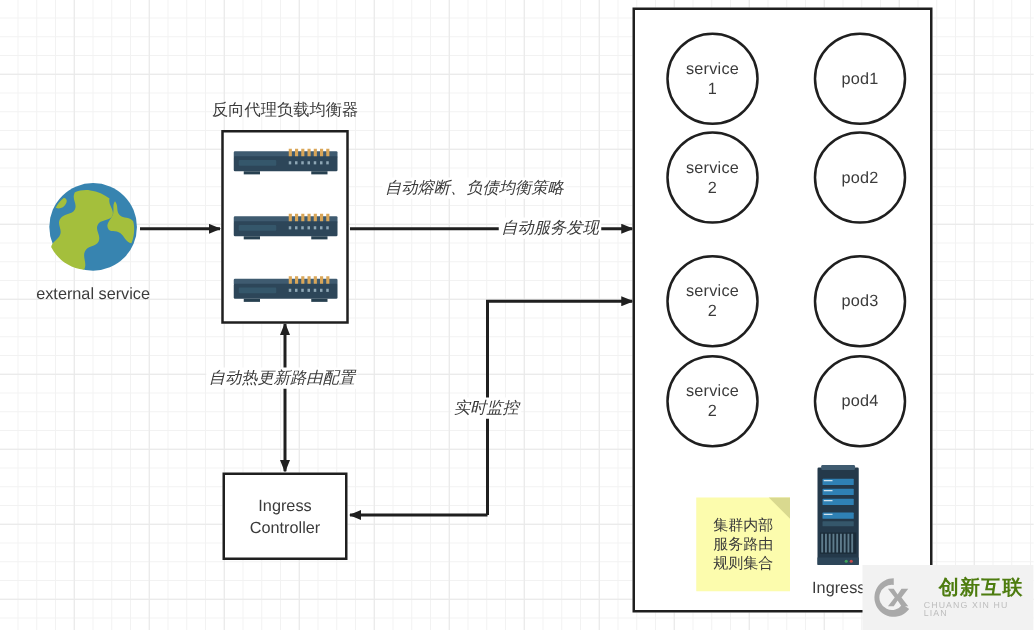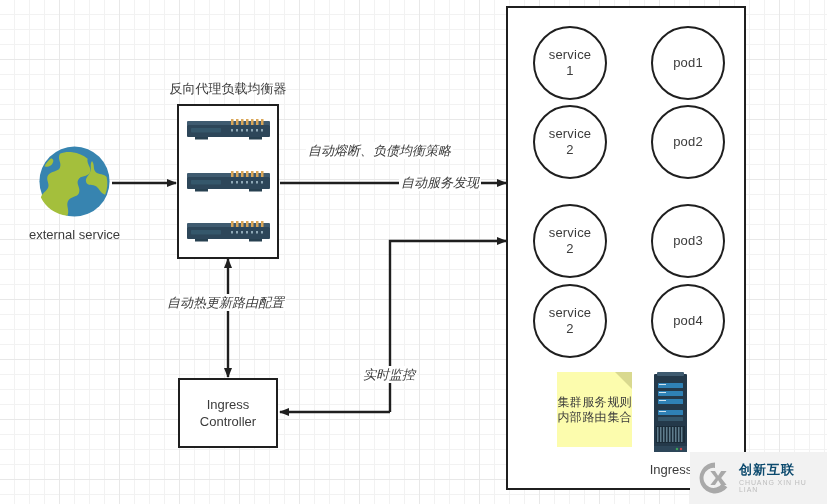--- a/index.html
+++ b/index.html
@@ -76,26 +76,27 @@
     text-align: center;
   }
 
   
   .sticky {
     background: #fcfcad;
     box-sizing: border-box;
     display: flex;
     align-items: center;
     justify-content: center;
-    flex-direction: row;
+    flex-direction: column;
     font-family: "DejaVu Sans", sans-serif;
     font-size: 12px;
     line-height: 15px;
     color: #3b3b3b;
     text-align: center;
+    margin-top: 26px;
   }
   .sticky .fold {
     position: absolute;
     top: 0; right: 0;
     width: 0; height: 0;
     border-top: 17px solid #d9d98f;
     border-left: 17px solid transparent;
   }
 
   
@@ -103,24 +104,25 @@
     background: #f2f2f2;
     display: flex;
     align-items: center;
     gap: 7px;
     padding: 0 8px;
     box-sizing: border-box;
   }
   .wm-text { display: flex; flex-direction: column; line-height: 1; }
   .wm-cn {
     font-family: "DejaVu Sans", sans-serif;
-    font-size: 13px;
+    font-size: 16px;
     font-weight: bold;
-    color: #0c4a6e;
+    color: #4d7c0f;
     letter-spacing: 1px;
+    text-align: right;
   }
   .wm-en {
     font-size: 7px;
     color: #bdbdbd;
     letter-spacing: .9px;
     margin-top: 3px;
   }
   svg { display: block; overflow: visible; }
 </style>
 </head>
@@ -252,21 +254,21 @@
         <rect x="148" y="22" width="4" height="5"></rect>
       </g>
       <rect x="16" y="38" width="26" height="5" fill="#274050"></rect>
       <rect x="124" y="38" width="26" height="5" fill="#274050"></rect>
     </svg>
   </div>
 
   <div class="abs lbl-cn lbl-on-grid" style="left:306px;top:142px;">自动熔断、负债均衡策略</div>
   <div class="abs lbl-cn lbl-on-grid" style="left:351px;top:174px;margin-left:48px;">自动服务发现</div>
   <div class="abs lbl-cn lbl-on-grid" style="left:165px;top:294px;">自动热更新路由配置</div>
-  <div class="abs lbl-cn lbl-on-grid" style="left:361px;top:318px;margin-top:48px;">实时监控</div>
+  <div class="abs lbl-cn lbl-on-grid" style="left:361px;top:318px;">实时监控</div>
 
   <div class="abs rect-box box-text" style="left:178px;top:378px;width:100px;height:70px;background:#ffffff;">
     <span>Ingress</span>
     <span>Controller</span>
   </div>
 
   <div class="abs rect-box" style="left:506px;top:6px;width:240px;height:484px;background:#ffffff;"></div>
 
   <div class="abs circle" style="left:533px;top:26px;width:74px;height:74px;">
     <span>service</span>

